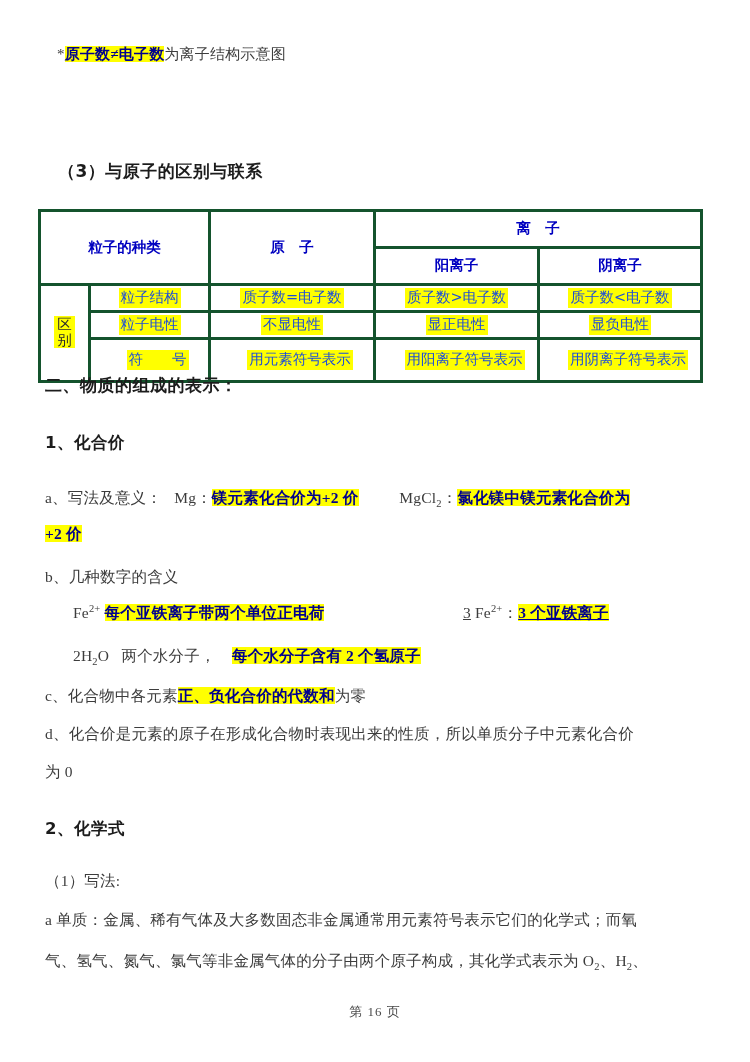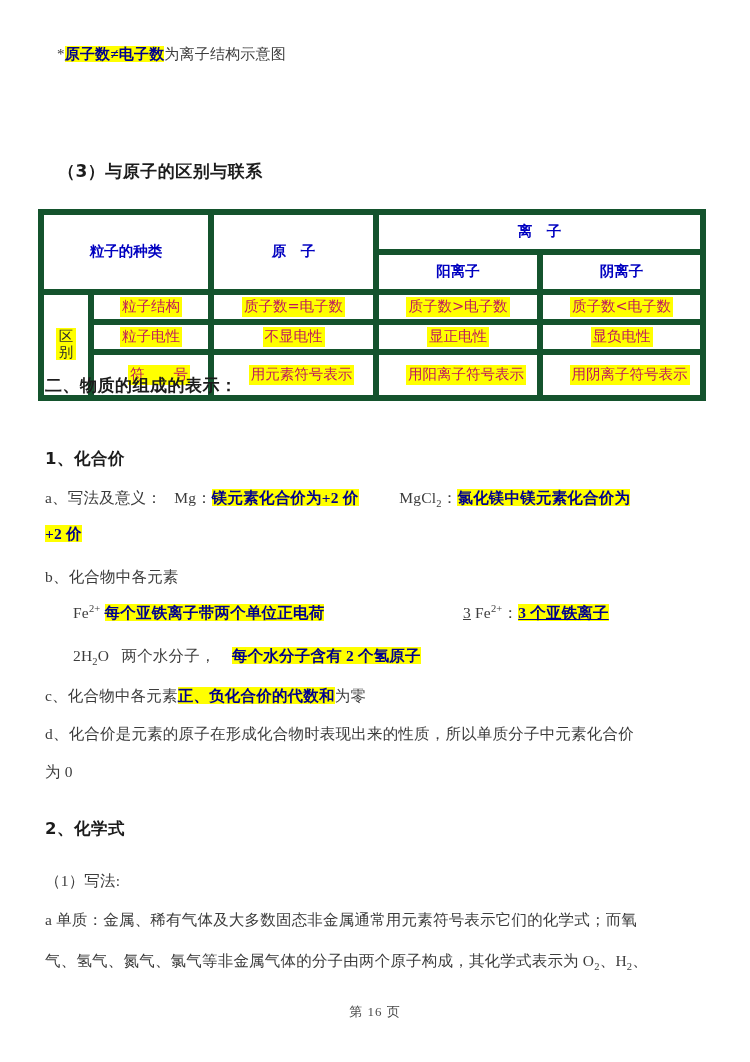--- a/index.html
+++ b/index.html
@@ -68,56 +68,56 @@
   .h-sub {
     font-family: "DejaVu Sans", "Liberation Sans", sans-serif;
     font-weight: bold;
     color: #1c1c1c;
     font-size: 16.5px;
     letter-spacing: 0.5px;
   }
 
   #heading-3 { position: absolute; left: 58px; top: 160px; }
   #heading-2 { position: absolute; left: 45px; top: 374px; }
-  #heading-1-huahejia { position: absolute; left: 45px; top: 448px; }
+  #heading-1-huahejia { position: absolute; left: 45px; top: 432px; }
   #heading-2-huaxueshi { position: absolute; left: 45px; top: 818px; }
 
   
   .tbl-wrap {
     position: absolute;
     left: 38px;
     top: 209px;
     width: 662px;
   }
   table.cmp {
     border-collapse: collapse;
     width: 662px;
     table-layout: fixed;
   }
   table.cmp td {
-    border: 6px solid #14532d;
+    border: 3px solid #14532d;
     text-align: center;
     vertical-align: middle;
     padding: 0;
     font-size: 14.5px;
     line-height: 1.35;
   }
   td.head {
     color: #0000c0;
     font-weight: bold;
     font-family: "DejaVu Sans", "Liberation Sans", sans-serif;
     font-size: 14.5px;
     background: #ffffff;
     height: 34px;
   }
   td.head.tall { height: 64px; }
   .cellhl {
     display: inline-block;
     background: #ffff00;
-    color: #be185d;
+    color: #1d4ed8;
     padding: 0 2px;
     font-family: "DejaVu Serif", "Liberation Serif", serif;
     white-space: nowrap;
   }
   td.body-cell { height: 24px; }
   td.body-cell.big { height: 40px; padding-left: 16px; }
   td.rowlabel {
     width: 50px;
   }
   .vlabel {
@@ -251,21 +251,21 @@
 
   <div class="h-sub" id="heading-1-huahejia">1、化合价</div>
 
   <div class="line" id="line-a">
     <span>a、写法及意义：</span>&nbsp;&nbsp;&nbsp;<span>Mg：</span><span class="hl">镁元素化合价为+2 价</span>&nbsp;&nbsp;&nbsp;&nbsp;&nbsp;&nbsp;&nbsp;&nbsp;&nbsp;&nbsp;<span><span>MgCl</span><sub>2</sub><span>：</span></span><span class="hl">氯化镁中镁元素化合价为</span>
   </div>
   <div class="line" id="line-a2">
     <span class="hl">+2 价</span>
   </div>
 
-  <div class="line" id="line-b">b、化合物中各元素</div>
+  <div class="line" id="line-b">b、几种数字的含义</div>
 
   <div class="line" id="line-b1">
     <span><span>Fe</span><sup>2+</sup></span>&nbsp;<span class="hl">每个亚铁离子带两个单位正电荷</span>&nbsp;&nbsp;&nbsp;&nbsp;&nbsp;&nbsp;&nbsp;&nbsp;&nbsp;&nbsp;&nbsp;&nbsp;&nbsp;&nbsp;&nbsp;&nbsp;&nbsp;&nbsp;&nbsp;&nbsp;&nbsp;&nbsp;&nbsp;&nbsp;&nbsp;&nbsp;&nbsp;&nbsp;&nbsp;&nbsp;&nbsp;&nbsp;&nbsp;&nbsp;<span class="u">3</span><span><span> Fe</span><sup>2+</sup><span>：</span></span><span class="hl-u">3 个亚铁离子</span>
   </div>
 
   <div class="line" id="line-b2">
     <span><span>2H</span><sub>2</sub><span>O</span></span>&nbsp;&nbsp;&nbsp;<span>两个水分子，</span>&nbsp;&nbsp;&nbsp;&nbsp;<span class="hl">每个水分子含有 2 个氢原子</span>
   </div>
 
   <div class="line" id="line-d">d、化合价是元素的原子在形成化合物时表现出来的性质，所以单质分子中元素化合价</div>

